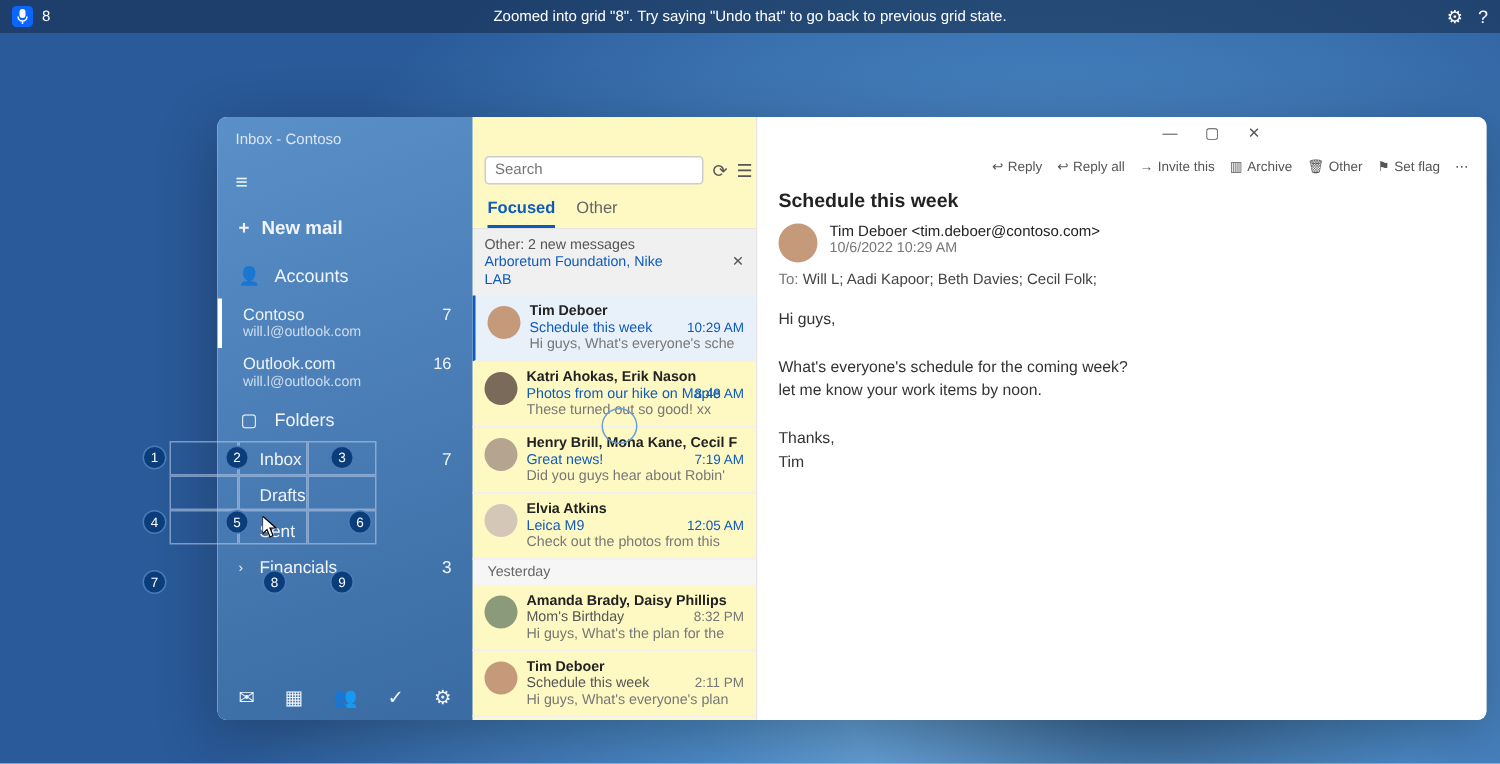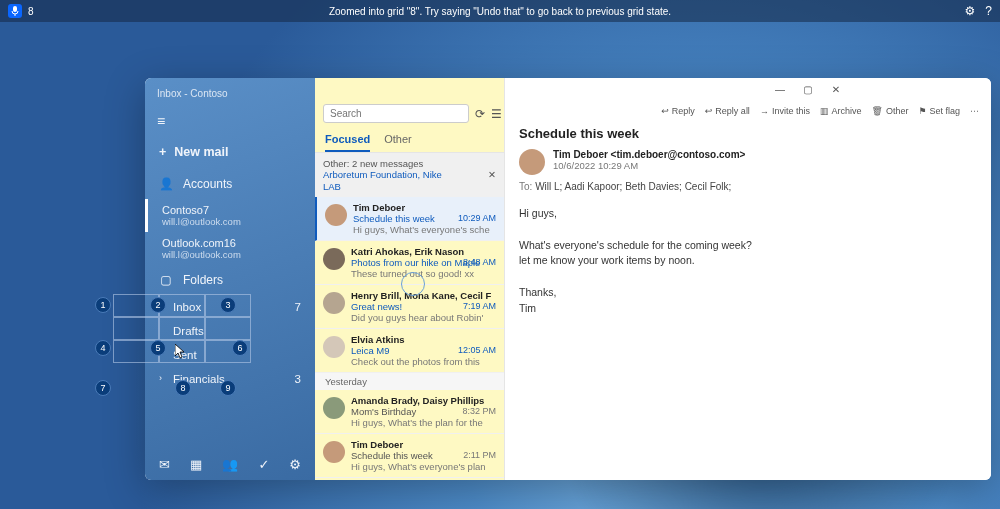--- a/index.html
+++ b/index.html
@@ -17,21 +17,21 @@
   .titlebar span { width: 22px; text-align: center; cursor: default; }
   .sidebar { width: 170px; background: linear-gradient(160deg, #5a8fc7 0%, #3a6ba3 100%); color: #f0f4fa; padding-top: 8px; display: flex; flex-direction: column; position: relative; }
   .sidebar .app-title { font-size: 10px; padding: 2px 12px 8px; color: #dbe6f3; }
   .hamburger { padding: 6px 12px; font-size: 14px; }
   .new-mail { display: flex; align-items: center; gap: 8px; padding: 10px 14px; font-weight: 600; font-size: 12.5px; }
   .sb-section { display: flex; align-items: center; gap: 10px; padding: 8px 14px; font-size: 12px; }
   .sb-section .ico { width: 14px; text-align: center; }
   .account-item { padding: 5px 14px; font-size: 11px; border-left: 3px solid transparent; }
   .account-item.sel { border-left-color: #fff; }
   .account-item .em { font-size: 9.5px; color: #cddcee; }
-  .account-row { display: flex; }
+  .account-row { display: flex; justify-content: space-between; }
   .folder-item { padding: 6px 14px 6px 28px; font-size: 11.5px; display: flex; justify-content: space-between; position: relative; }
   .folder-item .chev { position: absolute; left: 14px; font-size: 9px; }
   .sidebar-bottom { margin-top: auto; display: flex; justify-content: space-between; padding: 8px 14px; font-size: 13px; }
   .msglist { width: 190px; border-right: 1px solid #e5e5e5; display: flex; flex-direction: column; background: #fef9c3; }
   .search-row { display: flex; align-items: center; gap: 6px; padding: 26px 8px 6px; }
   .search-row input { flex: 1; border: 1px solid #ccc; border-radius: 3px; padding: 3px 6px; font-size: 10px; background: #fff; }
   .search-row .ib { font-size: 12px; color: #555; }
   .tabs { display: flex; gap: 14px; padding: 4px 10px 0; font-size: 11px; border-bottom: 1px solid #e5e5e5; }
   .tabs .tab { padding-bottom: 5px; color: #666; }
   .tabs .tab.active { color: #0f5bbd; border-bottom: 2px solid #0f5bbd; font-weight: 600; }
@@ -45,21 +45,21 @@
   .msg .subj { color: #0f5bbd; white-space: nowrap; overflow: hidden; text-overflow: ellipsis; }
   .msg .prev { color: #777; white-space: nowrap; overflow: hidden; text-overflow: ellipsis; }
   .msg .time { position: absolute; right: 8px; top: 16px; color: #0f5bbd; font-size: 9px; }
   .daysep { background: #f6f6f6; padding: 3px 10px; font-size: 9.5px; color: #666; }
   .reading { flex: 1; display: flex; flex-direction: column; background: #fff; }
   .read-actions { display: flex; justify-content: flex-end; gap: 10px; padding: 28px 12px 6px; font-size: 9px; color: #555; }
   .read-actions .act { display: flex; align-items: center; gap: 3px; }
   .read-subj { padding: 4px 14px 8px; font-weight: 600; font-size: 13px; color: #222; }
   .read-header { display: flex; padding: 0 14px 6px; gap: 8px; font-size: 10px; }
   .read-header .av { width: 26px; height: 26px; border-radius: 50%; background: #c59a7a; }
-  .read-header .nm { font-weight: 700; color: #222; }
+  .read-header .nm { font-weight: 400; color: #222; }
   .read-header .dt { color: #777; font-size: 9.5px; }
   .read-to { padding: 0 14px 8px; font-size: 10px; color: #444; }
   .read-to .lbl { color: #777; }
   .read-body { padding: 6px 14px; font-size: 10.5px; color: #333; line-height: 1.5; }
   
   .grid-overlay { position: absolute; left: 113px; top: 294px; width: 140px; height: 70px; pointer-events: none; }
   .grid-overlay .gcell { position: absolute; border: 1px solid rgba(180,200,230,0.6); width: 46px; height: 23px; }
   .grid-num { position: absolute; width: 16px; height: 16px; background: #0a3d7a; color: #fff; border-radius: 50%; font-size: 9px; display: flex; align-items: center; justify-content: center; border: 1px solid #4a7bb8; }
   .click-ring { position: absolute; width: 24px; height: 24px; border: 1.5px solid #6aa0d8; border-radius: 50%; }
   .cursor { position: absolute; width: 12px; height: 16px; pointer-events: none; }

